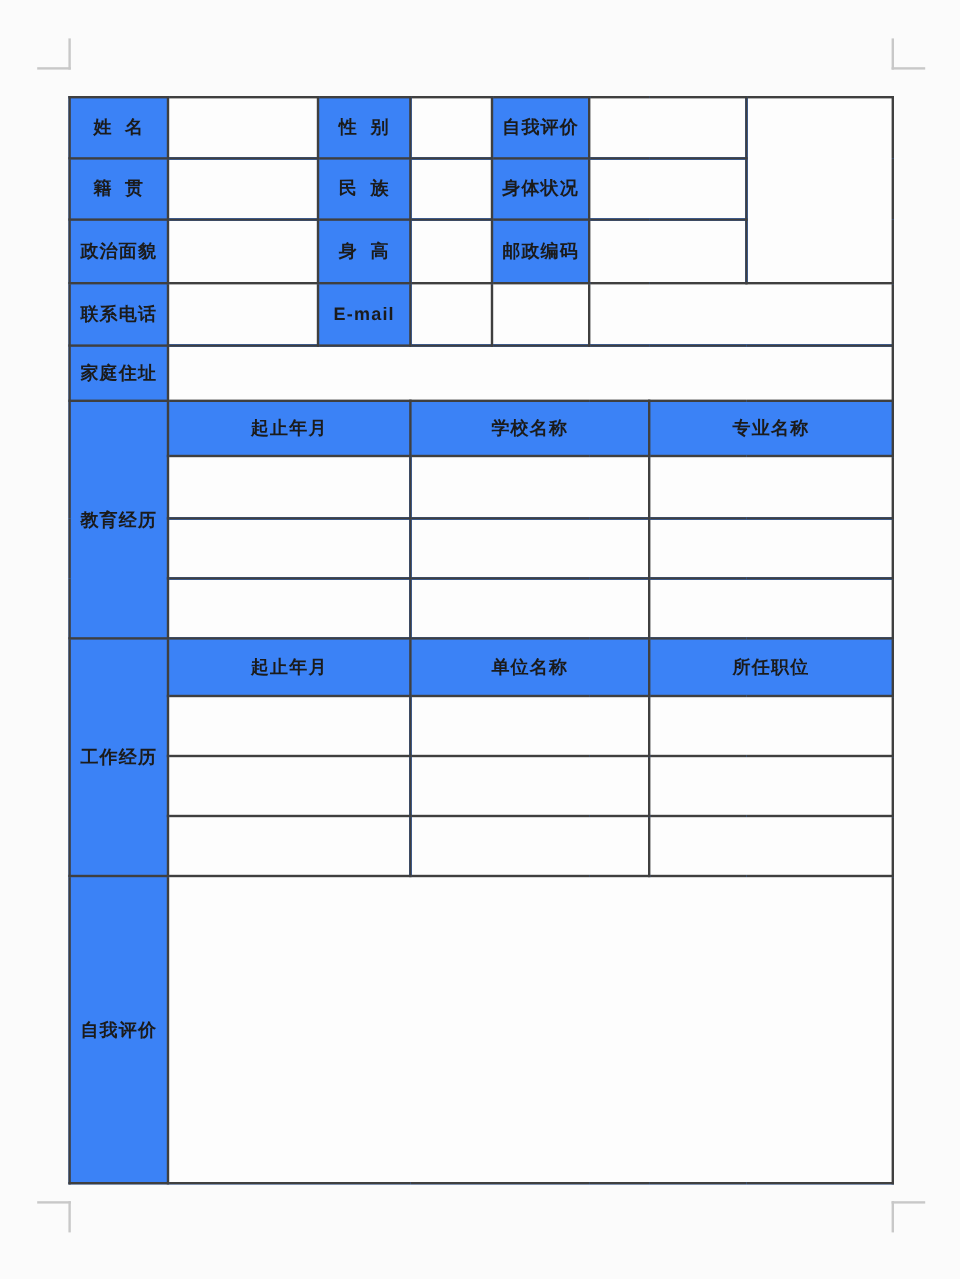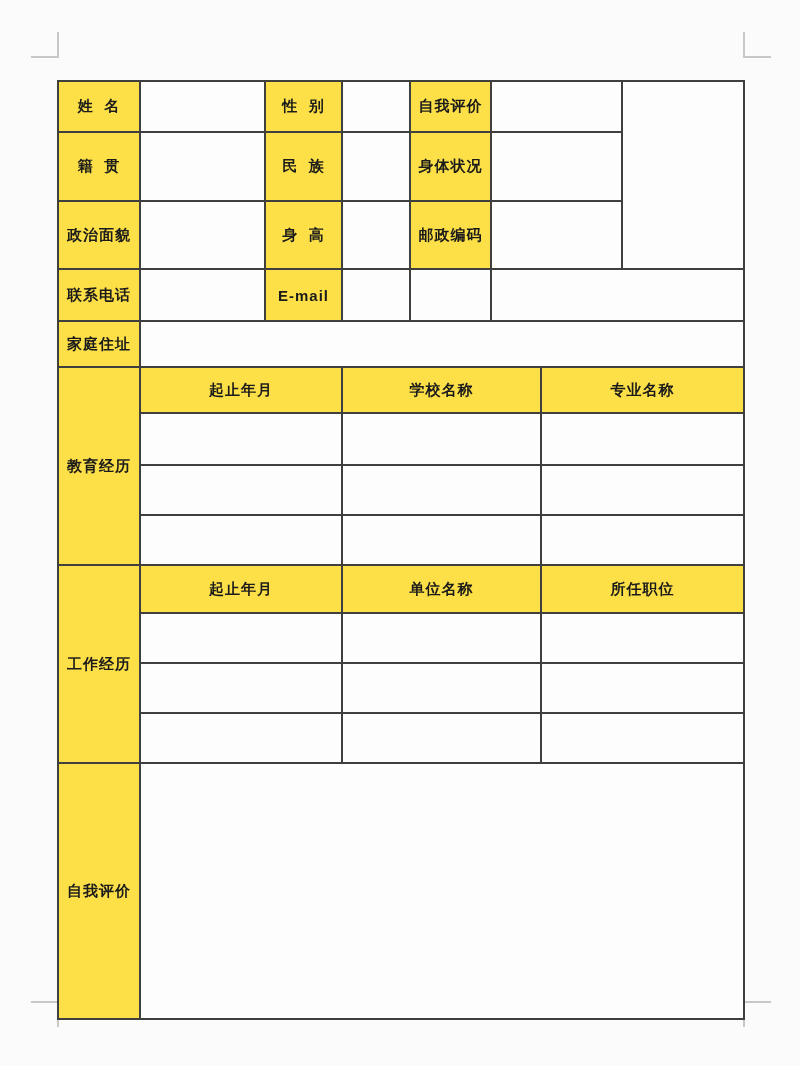--- a/index.html
+++ b/index.html
@@ -25,21 +25,21 @@
   .mark.tr{left:743px;top:32px;border-left:2px solid var(--mark);border-bottom:2px solid var(--mark);}
   .mark.bl{left:31px;top:1001px;border-right:2px solid var(--mark);border-top:2px solid var(--mark);}
   .mark.br{left:743px;top:1001px;border-left:2px solid var(--mark);border-top:2px solid var(--mark);}
 
   table.form{
     position:absolute;
     left:57px;top:80px;
     width:686px;
     border-collapse:collapse;
     table-layout:fixed;
-    background:#fde047;
+    background:#3b82f6;
   }
   table.form td,table.form th{
     border:2px solid var(--line);
     padding:0 4px;
     font-size:15px;
     font-weight:bold;
     color:var(--text);
     text-align:center;
     vertical-align:middle;
     white-space:pre;
@@ -76,30 +76,30 @@
         <tr style="height:51px">
       <td class="label">姓&nbsp;&nbsp;名</td>
       <td class="value"></td>
       <td class="label">性&nbsp;&nbsp;别</td>
       <td class="value"></td>
       <td class="label">自我评价</td>
       <td class="value" colspan="2"></td>
       <td class="value" rowspan="3"></td>
     </tr>
 
-    <tr style="height:69px">
+    <tr style="height:51px">
       <td class="label">籍&nbsp;&nbsp;贯</td>
       <td class="value"></td>
       <td class="label">民&nbsp;&nbsp;族</td>
       <td class="value"></td>
       <td class="label">身体状况</td>
       <td class="value" colspan="2"></td>
     </tr>
 
-    <tr style="height:68px">
+    <tr style="height:53px">
       <td class="label">政治面貌</td>
       <td class="value"></td>
       <td class="label">身&nbsp;&nbsp;高</td>
       <td class="value"></td>
       <td class="label">邮政编码</td>
       <td class="value" colspan="2"></td>
     </tr>
 
     <tr style="height:52px">
       <td class="label">联系电话</td>

